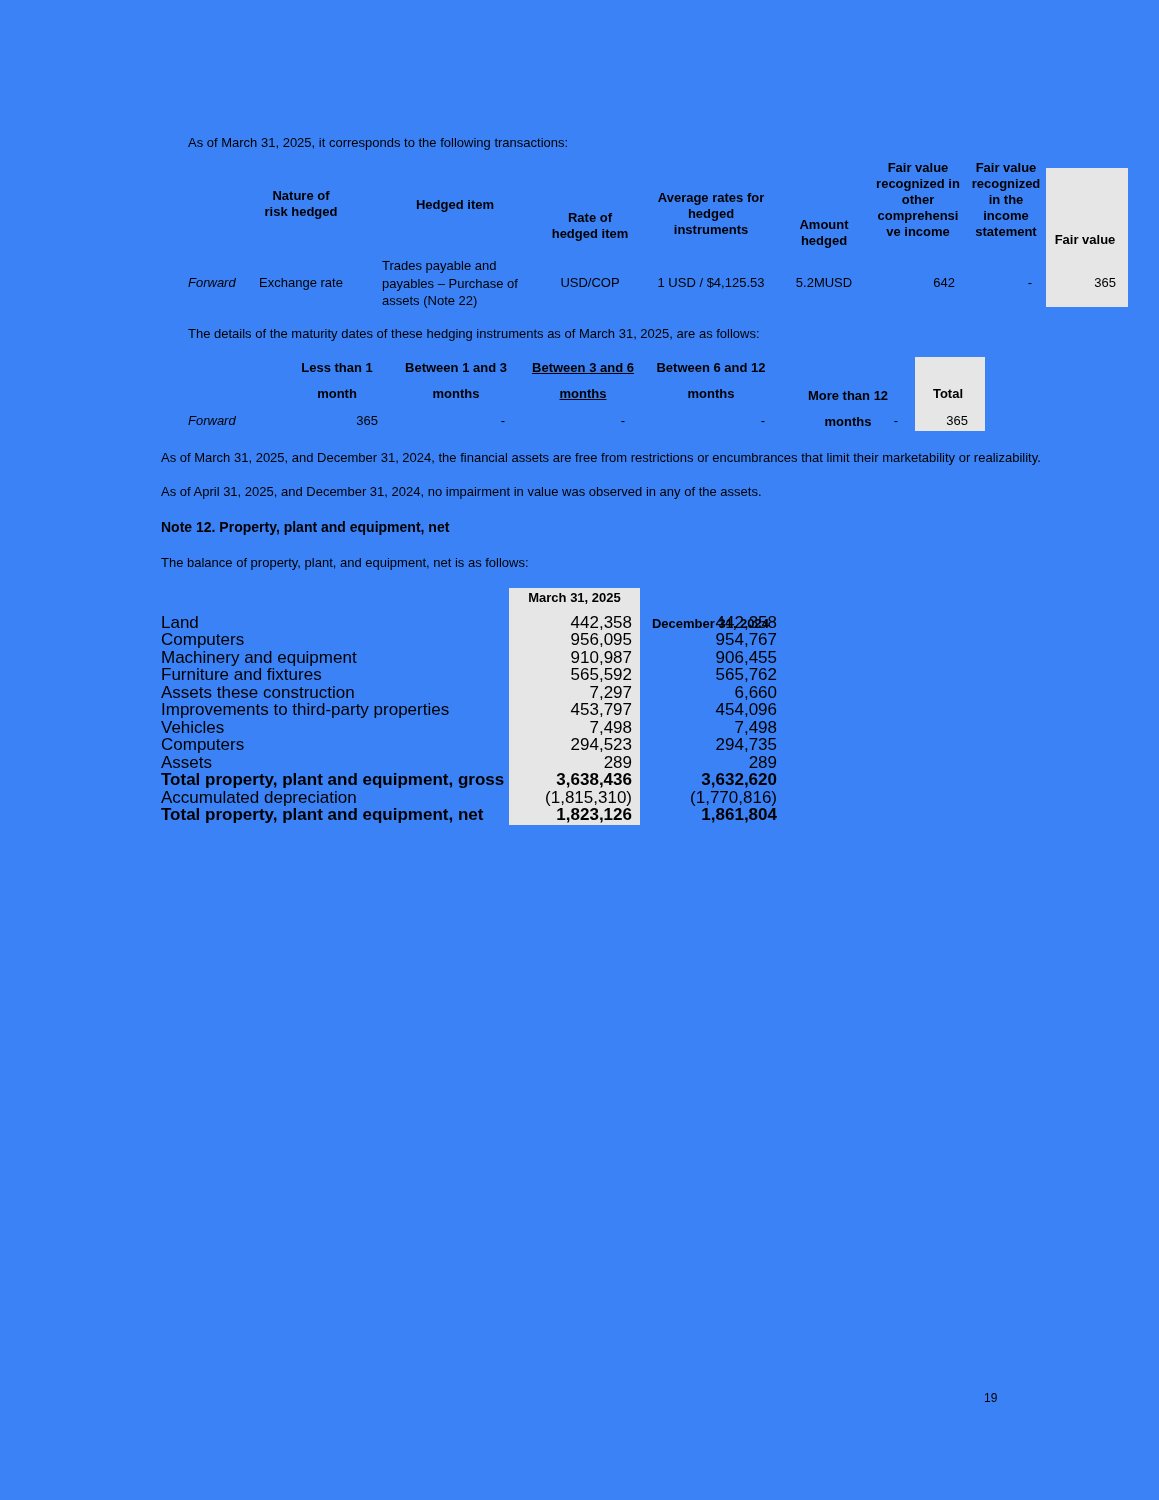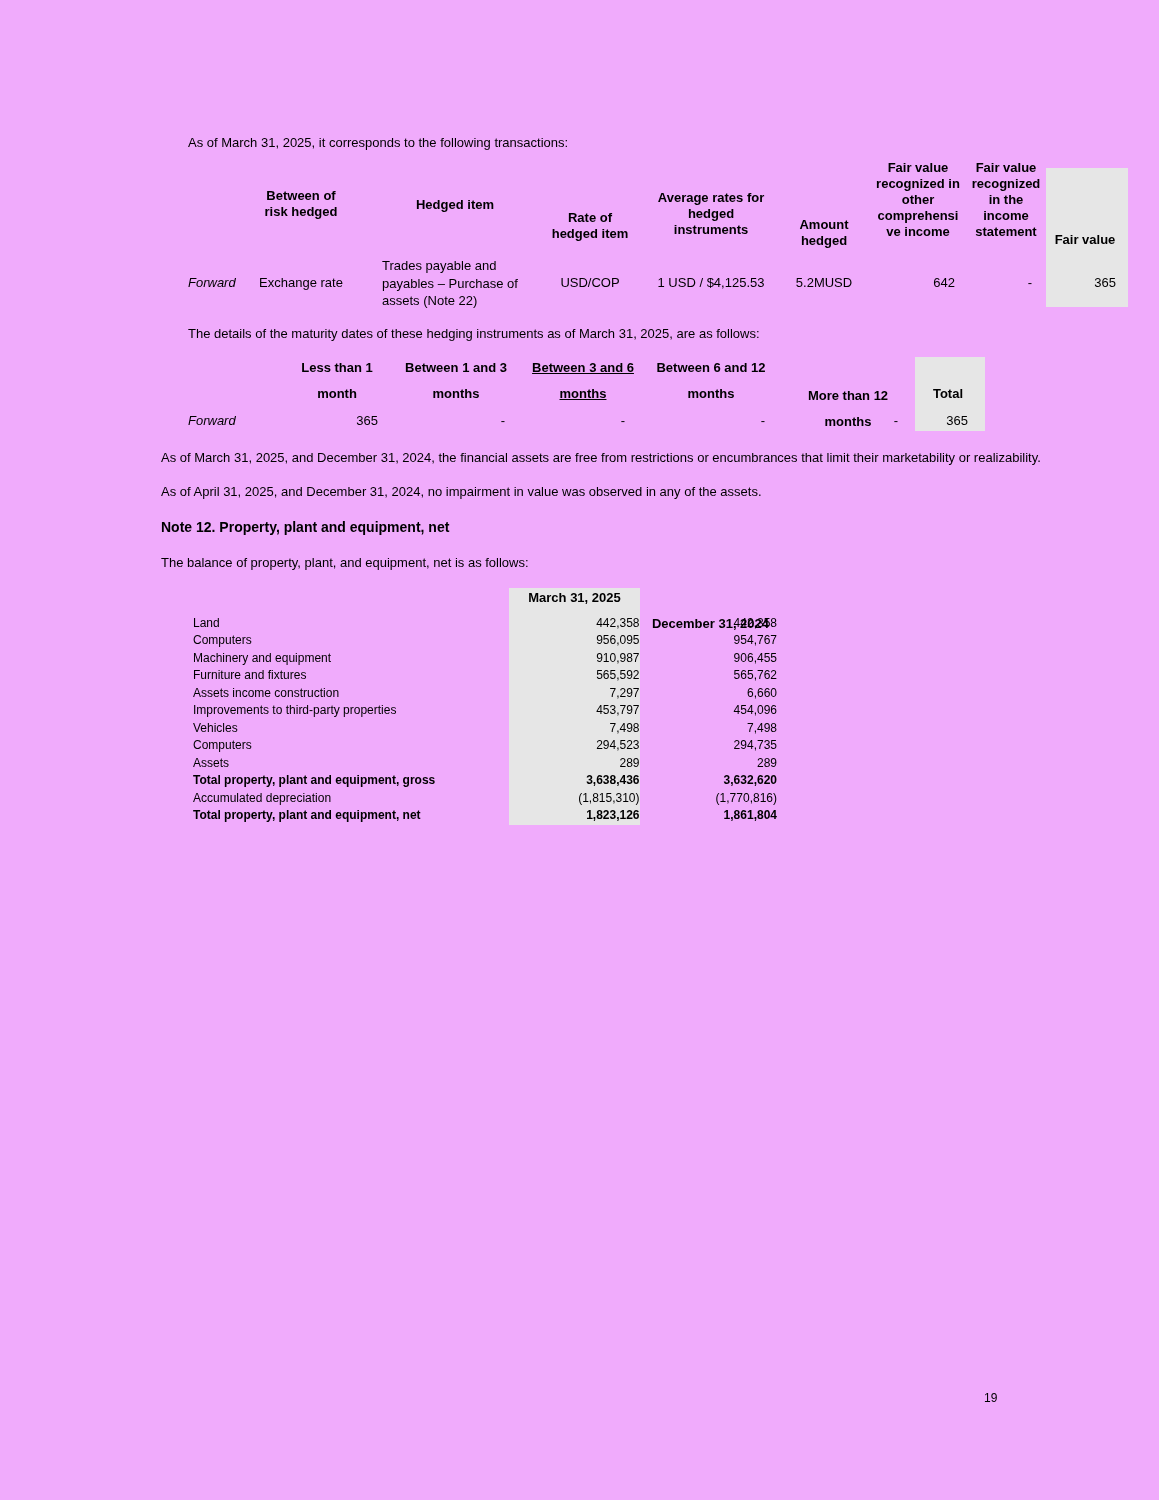--- a/index.html
+++ b/index.html
@@ -2,56 +2,56 @@
 <html style="--shade: #e6e6e6;"><head>
 <meta charset="utf-8">
 <style>
   :root { --shade: #e6e6e6; --ink: #000; }
   * { margin: 0; padding: 0; box-sizing: border-box; }
   html, body { background: #ffffff; }
   .page {
     position: relative;
     width: 1159px;
     height: 1500px;
-    background: #f0abfc;
+    background: #3b82f6;
     font-family: "Liberation Sans", "DejaVu Sans", sans-serif;
     color: var(--ink);
     overflow: hidden;
   }
   .t   { position: absolute; font-size: 13px; line-height: 15px; white-space: nowrap; }
   .th  { position: absolute; font-size: 13px; font-weight: bold; line-height: 16px;
          text-align: center; white-space: pre-line; }
   .th2 { position: absolute; font-size: 13px; font-weight: bold; line-height: 26px;
          text-align: center; white-space: pre-line; }
   .td  { position: absolute; font-size: 13px; line-height: 16px; white-space: nowrap; }
   .wrap { white-space: pre-line; }
   .right  { text-align: right; }
   .center { text-align: center; }
   .italic { font-style: italic; }
   .bold   { font-weight: bold; }
   .shade  { position: absolute; background: var(--shade); }
   .heading { position: absolute; font-size: 14px; font-weight: bold; line-height: 17px; white-space: nowrap; }
   
   .ppe-rows { position: absolute; left: 161px; top: 614px; width: 616px; }
-  .prow { display: flex; height: 17.5px; align-items: center; font-size: 12px; margin-left: 32px; }
+  .prow { display: flex; height: 17.5px; align-items: center; font-size: 17px; }
   .plabel { width: 351px; white-space: nowrap; }
   .pv1 { width: 120px; text-align: right; white-space: nowrap; }
   .pv2 { width: 145px; text-align: right; white-space: nowrap; }
   .pagenum { position: absolute; font-size: 12px; line-height: 14px; }
 </style>
 </head>
 <body>
 
 <div class="page">
 
   <div class="t" style="left:188px; top:135px;">As of March 31, 2025, it corresponds to the following transactions:</div>
 
   <div class="shade" style="left:1046px; top:168px; width:82px; height:139px;"></div>
 
-  <div class="th" style="left:246px; top:188px; width:110px;">Between of
+  <div class="th" style="left:246px; top:188px; width:110px;">Nature of
 risk hedged</div>
   <div class="th" style="left:385px; top:197px; width:140px;">Hedged item</div>
   <div class="th" style="left:540px; top:210px; width:100px;">Rate of
 hedged item</div>
   <div class="th" style="left:650px; top:190px; width:122px;">Average rates for
 hedged
 instruments</div>
   <div class="th" style="left:784px; top:217px; width:80px;">Amount
 hedged</div>
   <div class="th" style="left:872px; top:160px; width:92px;">Fair value
@@ -128,21 +128,21 @@
       <div class="plabel">Machinery and equipment</div>
       <div class="pv1">910,987</div>
       <div class="pv2">906,455</div>
     </div>
     <div class="prow">
       <div class="plabel">Furniture and fixtures</div>
       <div class="pv1">565,592</div>
       <div class="pv2">565,762</div>
     </div>
     <div class="prow">
-      <div class="plabel">Assets income construction</div>
+      <div class="plabel">Assets these construction</div>
       <div class="pv1">7,297</div>
       <div class="pv2">6,660</div>
     </div>
     <div class="prow">
       <div class="plabel">Improvements to third-party properties</div>
       <div class="pv1">453,797</div>
       <div class="pv2">454,096</div>
     </div>
     <div class="prow">
       <div class="plabel">Vehicles</div>

